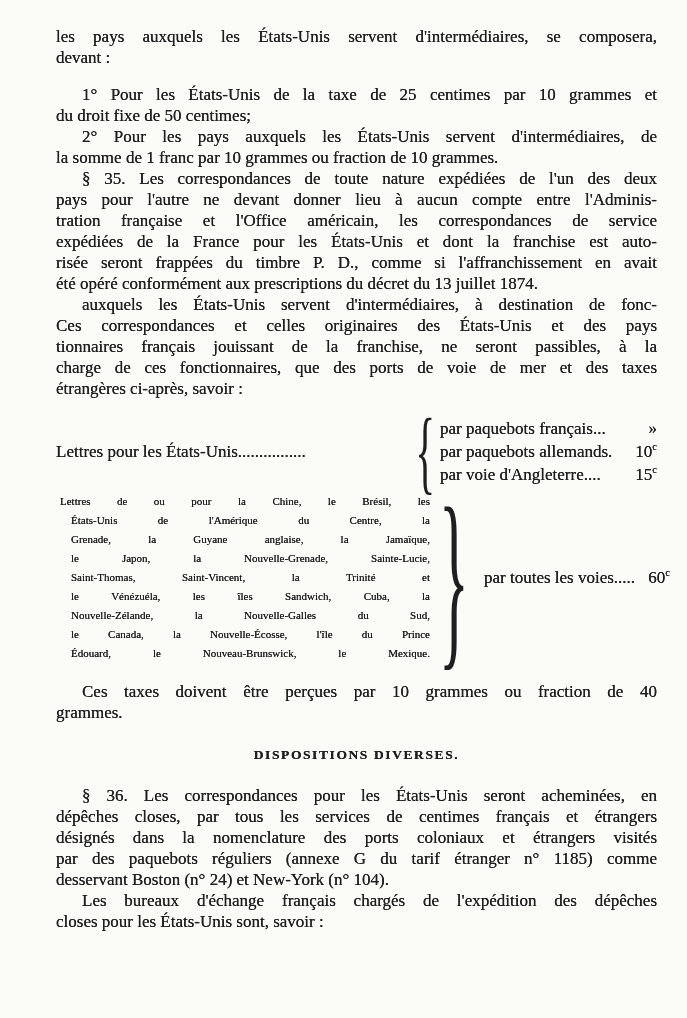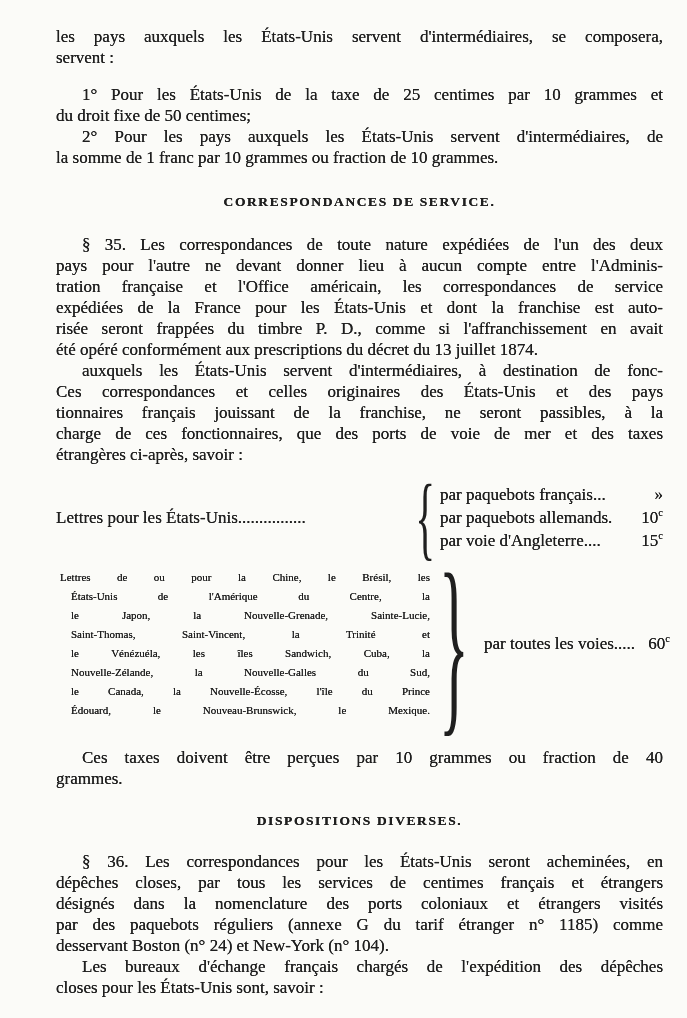--- a/index.html
+++ b/index.html
@@ -8,21 +8,21 @@
     overflow: hidden;
     font-family: "Liberation Serif", "DejaVu Serif", serif;
     font-size: 17px;
     line-height: 21px;
     text-shadow: 0 0 0.5px currentColor;
   }
   .page {
     position: relative;
     box-sizing: border-box;
     width: 687px; height: 1018px;
-    padding: 26px 24px 0 56px;
+    padding: 26px 30px 0 56px;
   }
   
   .tline { text-align: justify; text-align-last: justify; white-space: normal; }
   .para .tline:last-child { text-align-last: left; }
   .justify-all .tline:last-child { text-align-last: justify; }
   .indent .tline:first-child { text-indent: 26px; }
 
   .p-intro { margin-bottom: 16px; }
   .section-heading {
     text-align: center;
@@ -92,34 +92,33 @@
 
   .p-taxes { margin-top: 18px; }
 </style>
 </head>
 <body style="background: rgb(251, 251, 248); color: rgb(31, 31, 31);">
 
 <div class="page">
 
   <div class="para p-intro">
       <div class="tline">les pays auxquels les États-Unis servent d'intermédiaires, se composera,</div>
-      <div class="tline">servent :</div>
+      <div class="tline">devant :</div>
     </div>
 
   <div class="para indent">
       <div class="tline">1° Pour les États-Unis de la taxe de 25 centimes par 10 grammes et</div>
       <div class="tline">du droit fixe de 50 centimes;</div>
     </div>
 
   <div class="para indent">
       <div class="tline">2° Pour les pays auxquels les États-Unis servent d'intermédiaires, de</div>
       <div class="tline">la somme de 1 franc par 10 grammes ou fraction de 10 grammes.</div>
     </div>
 
-  <div class="section-heading h-service">CORRESPONDANCES DE SERVICE.</div>
 
   <div class="para indent">
       <div class="tline">§ 35.  Les correspondances de toute nature expédiées de l'un des deux</div>
       <div class="tline">pays pour l'autre ne devant donner lieu à aucun compte entre l'Adminis-</div>
       <div class="tline">tration française et l'Office américain, les correspondances de service</div>
       <div class="tline">expédiées de la France pour les États-Unis et dont la franchise est auto-</div>
       <div class="tline">risée seront frappées du timbre P. D., comme si l'affranchissement en avait</div>
       <div class="tline">été opéré conformément aux prescriptions du décret du 13 juillet 1874.</div>
     </div>
 
@@ -147,20 +146,21 @@
         <span>par voie d'Angleterre....</span>
         <span class="rt-rate"><span>15</span><sup>c</sup></span>
       </div>
     </div>
   </div>
 
   <div class="rate-table2">
     <div class="rt2-block justify-all">
         <div class="tline">Lettres de ou pour la Chine, le Brésil, les</div>
         <div class="tline">États-Unis de l'Amérique du Centre, la</div>
+        <div class="tline">Grenade, la Guyane anglaise, la Jamaïque,</div>
         <div class="tline">le Japon, la Nouvelle-Grenade, Sainte-Lucie,</div>
         <div class="tline">Saint-Thomas, Saint-Vincent, la Trinité et</div>
         <div class="tline">le Vénézuéla, les îles Sandwich, Cuba, la</div>
         <div class="tline">Nouvelle-Zélande, la Nouvelle-Galles du Sud,</div>
         <div class="tline">le Canada, la Nouvelle-Écosse, l'île du Prince</div>
         <div class="tline">Édouard, le Nouveau-Brunswick, le Mexique.</div>
       </div>
     <div class="brace rt2-brace-right">}</div>
     <div class="rt2-right">
       <span>par toutes les voies.....</span>

